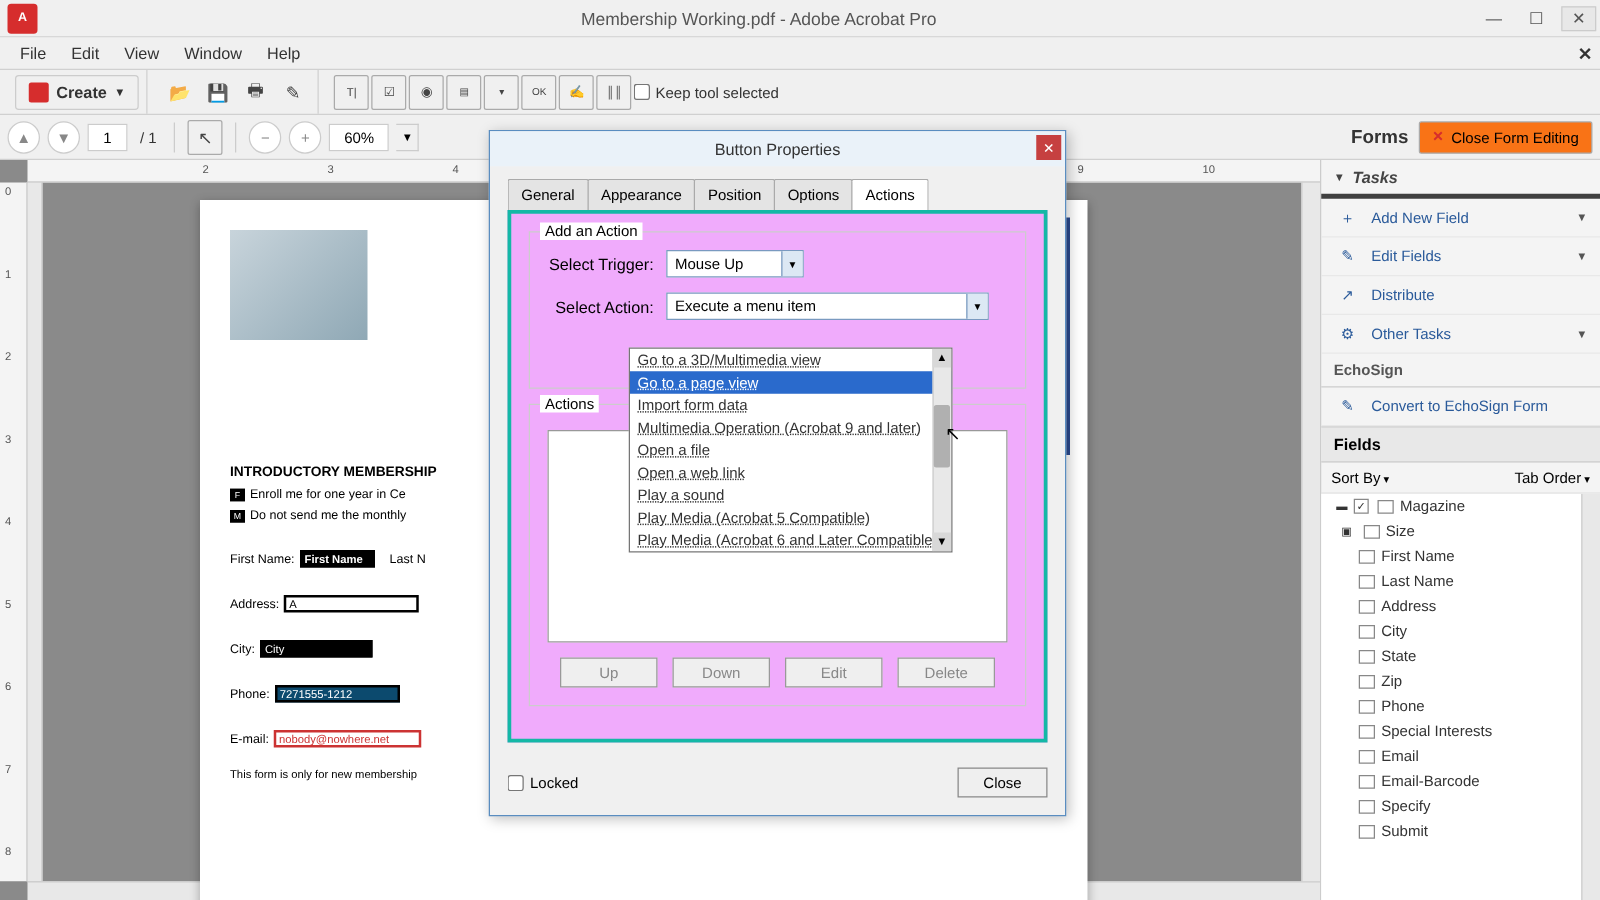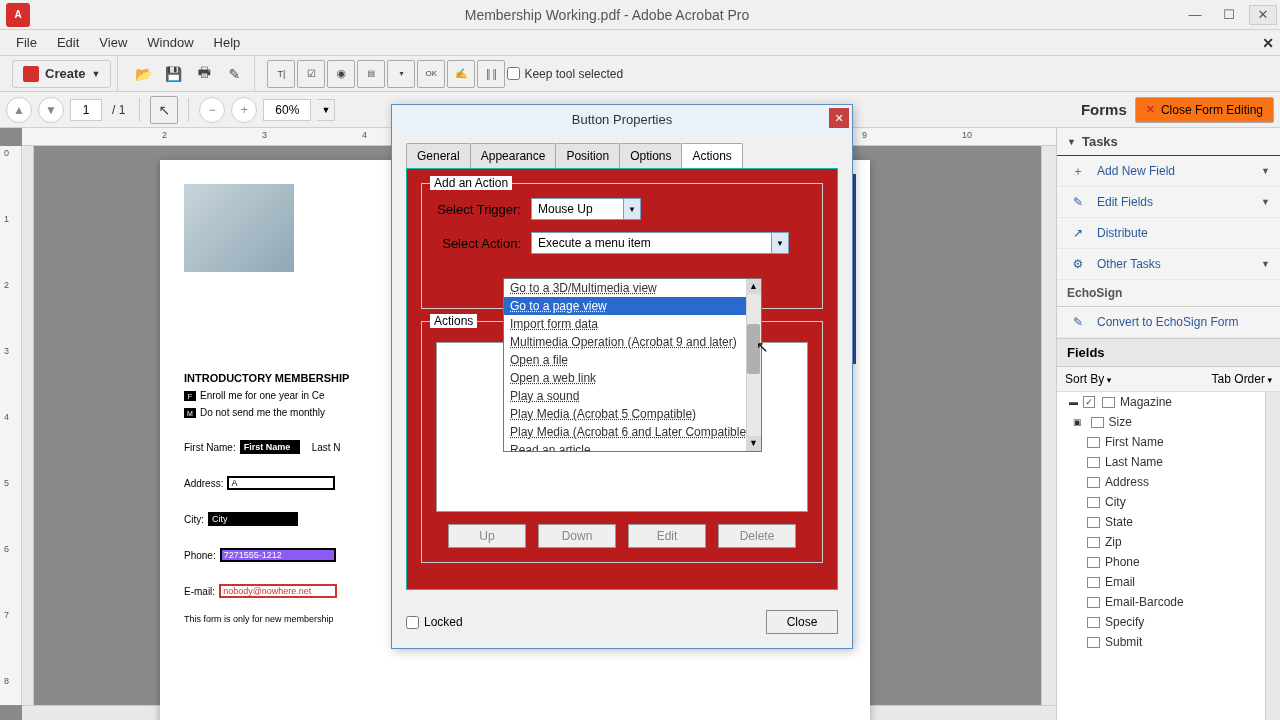--- a/index.html
+++ b/index.html
@@ -55,27 +55,27 @@
 .page-img { width: 110px; height: 88px; background: linear-gradient(135deg, #c8d4db, #8fa8b5); margin-bottom: 10px; }
 .page-banner { position: absolute; right: 14px; top: 14px; width: 26px; height: 190px; background: #2b4a8f; }
 .page-h { font-size: 11px; font-weight: bold; margin-top: 100px; color: #000; }
 .page-line { margin-top: 6px; font-size: 10px; display: flex; align-items: center; gap: 4px; }
 .page-box { width: 12px; height: 10px; border: 1px solid #000; display: inline-block; background: #000; color: #fff; font-size: 7px; text-align: center; line-height: 10px; }
 .form-row { margin-top: 22px; font-size: 10px; display: flex; align-items: center; gap: 4px; }
 .form-row input { border: 2px solid #000; font-size: 9px; height: 14px; padding: 0 2px; }
 .fn-input { width: 60px; background: #000; color: #fff; font-weight: bold; }
 .addr-input { width: 108px; }
 .city-input { width: 90px; background: #000; color: #fff; }
-.phone-input { width: 116px; background: #8b5cf6; color: #fff; font-size: 8px; }
+.phone-input { width: 100px; background: #0c4a6e; color: #fff; font-size: 8px; }
 .email-input { width: 118px; border-color: #c33 !important; color: #c33; }
 .page-note { margin-top: 16px; font-size: 9px; }
 
 
 .right-panel { width: 224px; background: #f4f4f4; border-left: 1px solid #ccc; display: flex; flex-direction: column; }
-.panel-header { padding: 6px 10px; font-size: 13px; font-weight: bold; color: #444; border-bottom: 1px solid #404040; display: flex; align-items: center; gap: 6px; }
+.panel-header { padding: 6px 10px; font-size: 13px; font-weight: bold; color: #444; border-bottom: 4px solid #404040; display: flex; align-items: center; gap: 6px; font-style: italic; }
 .panel-header::before { content: "▼"; font-size: 9px; }
 .task-item { padding: 7px 12px; display: flex; align-items: center; gap: 10px; border-bottom: 1px solid #e8e8e8; font-size: 12px; color: #2a5a9a; position: relative; }
 .task-item .ti-icon { width: 18px; height: 16px; display: flex; align-items: center; justify-content: center; font-size: 12px; }
 .task-item .caret { position: absolute; right: 10px; font-size: 9px; color: #555; }
 .echo-sect { padding: 6px 10px; font-size: 12px; font-weight: bold; color: #555; border-bottom: 1px solid #ccc; }
 .fields-header { padding: 6px 10px; font-size: 13px; font-weight: bold; background: #e8e8e8; border-top: 1px solid #ccc; border-bottom: 1px solid #ccc; }
 .sort-bar { padding: 5px 8px; display: flex; justify-content: space-between; border-bottom: 1px solid #ddd; font-size: 12px; }
 .sort-bar span::after { content: " ▾"; font-size: 9px; }
 .field-tree { flex: 1; overflow-y: auto; background: #fff; position: relative; }
 .field-item { padding: 3px 6px 3px 30px; display: flex; align-items: center; gap: 5px; font-size: 12px; color: #333; }
@@ -84,21 +84,21 @@
 .field-item .chk { width: 12px; height: 12px; border: 1px solid #888; font-size: 9px; text-align: center; line-height: 10px; margin-right: 2px; }
 .field-scroll { position: absolute; right: 0; top: 0; bottom: 0; width: 15px; background: #e8e8e8; border-left: 1px solid #ccc; }
 
 
 .dialog { position: absolute; left: 360px; top: 104px; width: 462px; background: #f0f0f0; border: 1px solid #5a8dc0; box-shadow: 2px 2px 10px rgba(0,0,0,0.25); z-index: 100; margin-left: 31px; }
 .dlg-title { height: 28px; display: flex; align-items: center; justify-content: center; font-size: 13px; color: #333; position: relative; background: #eaf2f9; }
 .dlg-close { position: absolute; right: 3px; top: 3px; width: 20px; height: 20px; background: #c64040; color: #fff; display: flex; align-items: center; justify-content: center; font-size: 11px; }
 .dlg-tabs { display: flex; padding: 10px 14px 0; gap: 0; }
 .dlg-tab { padding: 5px 10px; border: 1px solid #aaa; border-bottom: none; background: #e4e4e4; font-size: 12px; border-radius: 2px 2px 0 0; margin-right: -1px; }
 .dlg-tab.active { background: #fff; }
-.dlg-body { margin: 0 14px 14px; border: 1px solid #14b8a6; background: #b91c1c; padding: 14px; }
+.dlg-body { margin: 0 14px 14px; border: 3px solid #14b8a6; background: #f0abfc; padding: 14px; }
 .dlg-group { border: 1px solid #ccc; padding: 14px; position: relative; margin-bottom: 12px; }
 .dlg-group-label { position: absolute; top: -8px; left: 8px; background: #fff; padding: 0 4px; font-size: 12px; }
 .dlg-row { display: flex; align-items: center; gap: 10px; margin-bottom: 12px; }
 .dlg-row label { width: 85px; text-align: right; font-size: 13px; }
 .dlg-select { height: 22px; border: 1px solid #7a9ac0; background: #fff; font-size: 12px; position: relative; display: flex; align-items: center; padding: 0 20px 0 6px; }
 .dlg-select .sel-arrow { position: absolute; right: 0; top: 0; width: 17px; height: 100%; background: #dce8f4; border-left: 1px solid #7a9ac0; display: flex; align-items: center; justify-content: center; font-size: 8px; }
 .trigger-select { width: 110px; }
 .action-select { width: 258px; }
 
 .dropdown { position: absolute; left: 503px; top: 278px; width: 259px; background: #fff; border: 1px solid #767676; z-index: 200; }
@@ -323,20 +323,24 @@
       <div class="field-item">
           <span class="fi-icon"></span>
           <span>Zip</span>
         </div>
       <div class="field-item">
           <span class="fi-icon"></span>
           <span>Phone</span>
         </div>
       <div class="field-item">
           <span class="fi-icon"></span>
+          <span>Special Interests</span>
+        </div>
+      <div class="field-item">
+          <span class="fi-icon"></span>
           <span>Email</span>
         </div>
       <div class="field-item">
           <span class="fi-icon"></span>
           <span>Email-Barcode</span>
         </div>
       <div class="field-item">
           <span class="fi-icon"></span>
           <span>Specify</span>
         </div>
@@ -403,21 +407,20 @@
   <div class="dropdown-items">
     <div class="dd-item">Go to a 3D/Multimedia view</div>
     <div class="dd-item hl">Go to a page view</div>
     <div class="dd-item">Import form data</div>
     <div class="dd-item">Multimedia Operation (Acrobat 9 and later)</div>
     <div class="dd-item">Open a file</div>
     <div class="dd-item">Open a web link</div>
     <div class="dd-item">Play a sound</div>
     <div class="dd-item">Play Media (Acrobat 5 Compatible)</div>
     <div class="dd-item">Play Media (Acrobat 6 and Later Compatible)</div>
-    <div class="dd-item">Read an article</div>
     <div class="dd-scroll">
       <div class="dd-scroll-arr" style="top:0">▲</div>
       <div class="dd-scroll-thumb"></div>
       <div class="dd-scroll-arr" style="bottom:0">▼</div>
     </div>
   </div>
 </div>
 
 <div class="cursor">↖</div>
 

